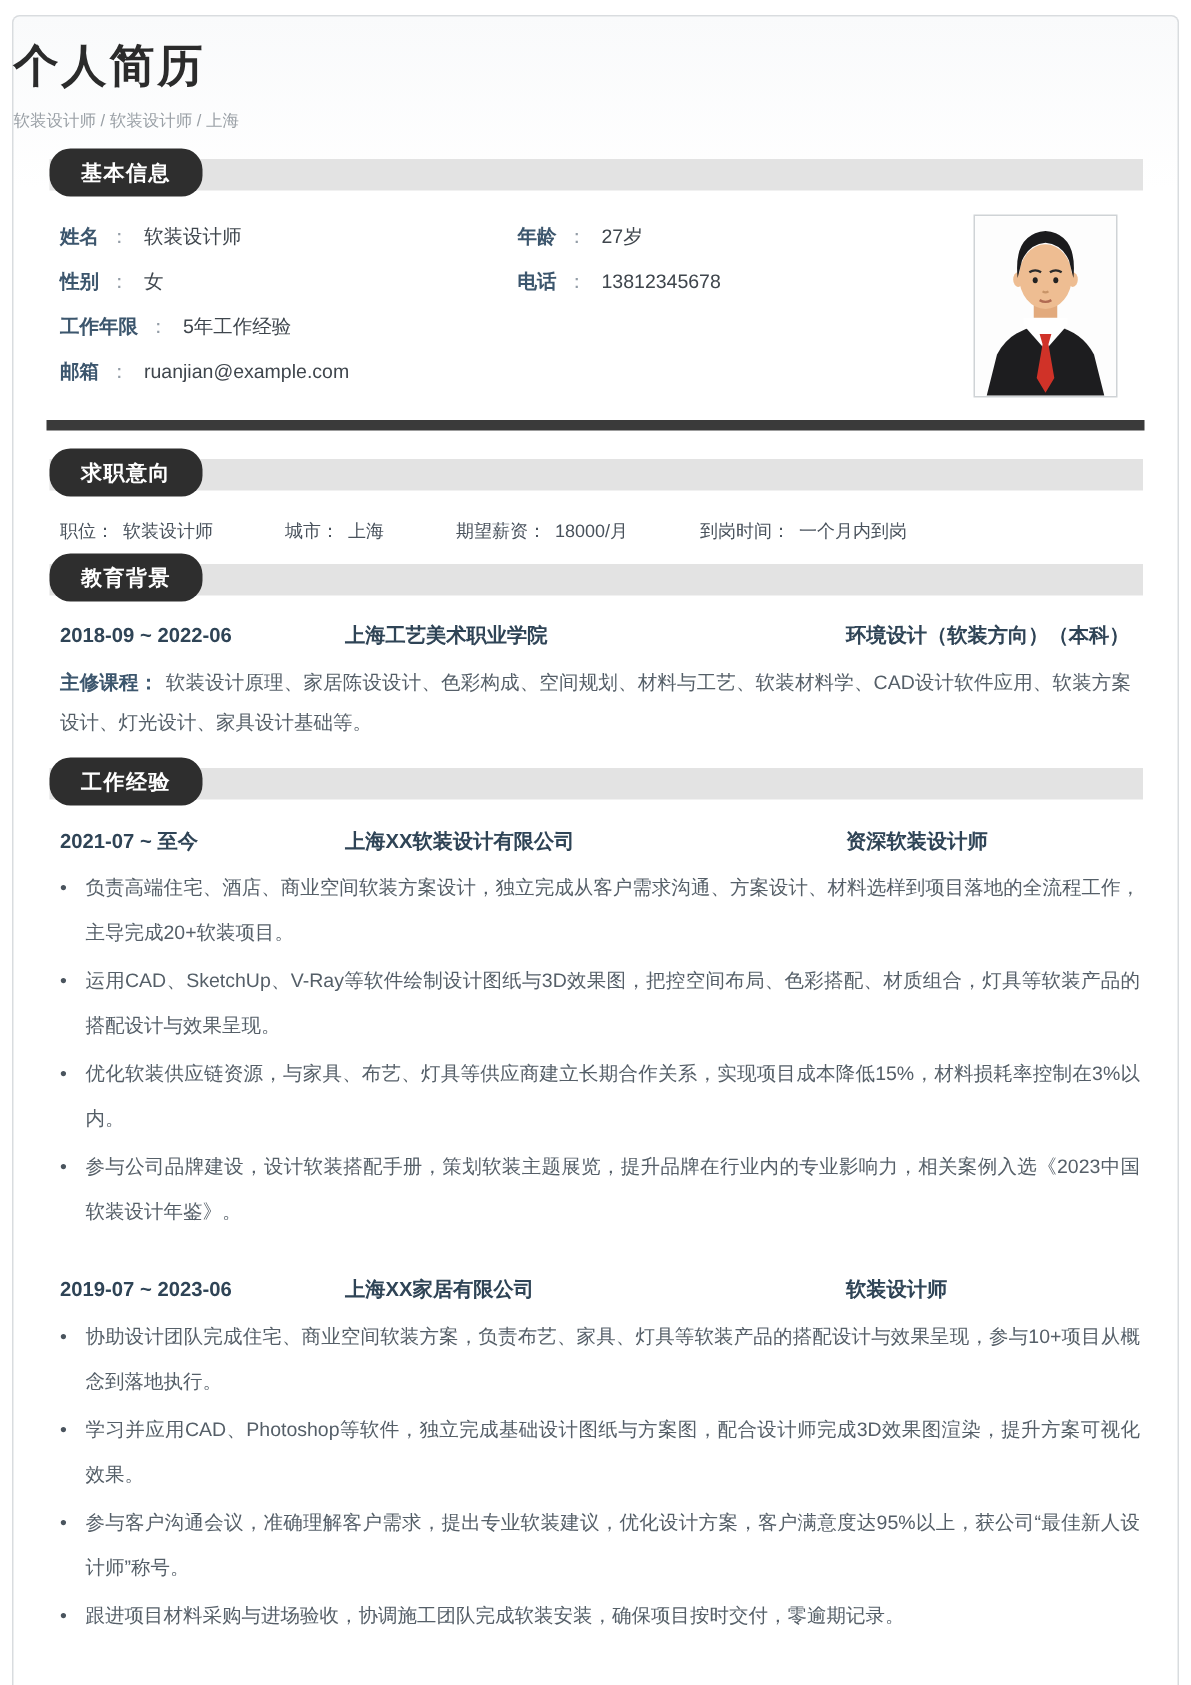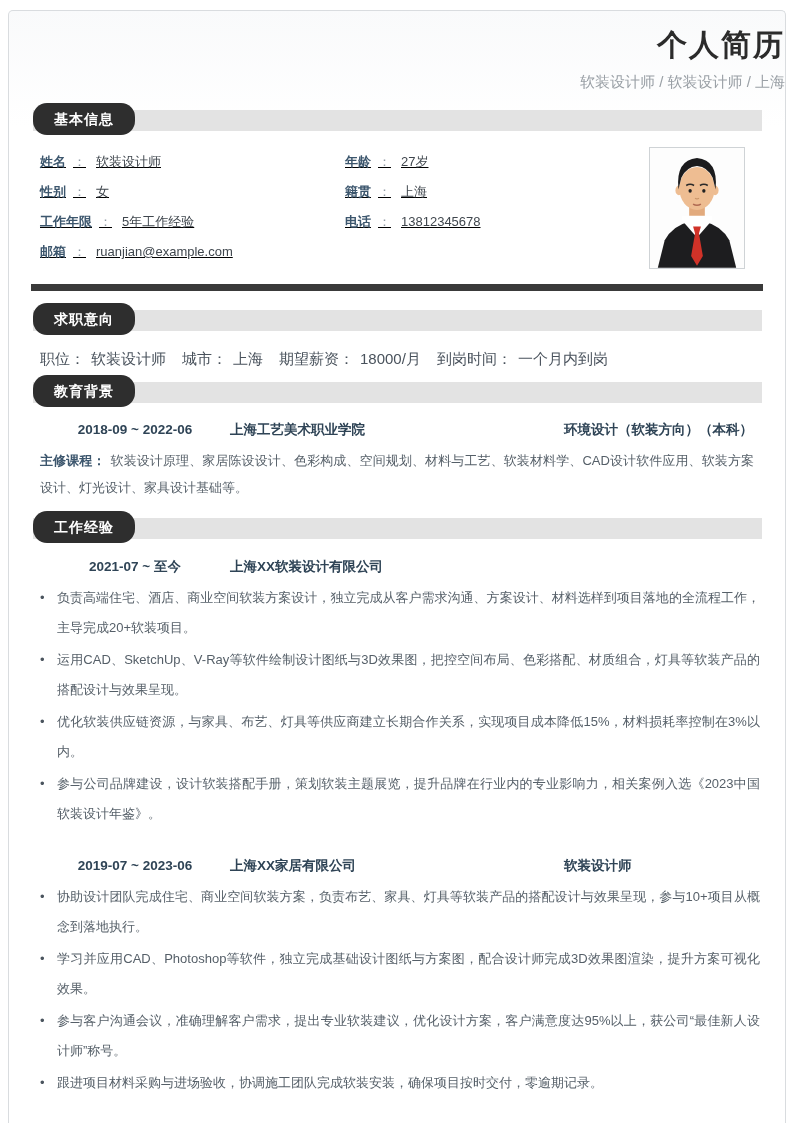--- a/index.html
+++ b/index.html
@@ -6,51 +6,51 @@
     --badge-bg:#2e2e2e; --badge-fg:#ffffff; --bar:#e3e3e3; --divider:#3a3a3a;
     --navy:#2f4456; --label:#3c566d; --body:#555f68; --title:#2b2b2b;
     --subtitle:#9aa0a6; --red:#d03228; --border:#d9dcdf;
   }
   *{margin:0;padding:0;box-sizing:border-box;}
   html,body{width:794px;height:1123px;overflow:hidden;background:#ffffff;
     font-family:"Liberation Sans","DejaVu Sans",sans-serif;}
   .card{position:absolute;left:8px;top:10px;width:778px;height:1300px;
     border:1px solid var(--border);border-bottom:none;border-radius:5px 5px 0 0;
     background:linear-gradient(180deg,#f9fafb 0,#ffffff 115px);}
-  .header{text-align:right;padding-top:16px;}
+  .header{text-align:left;padding-top:16px;}
   .h-title{font-size:30px;font-weight:bold;color:var(--title);letter-spacing:2px;line-height:36px;}
-  .h-sub{margin-top:10px;font-size:15px;color:var(--subtitle);}
+  .h-sub{margin-top:10px;font-size:11px;color:var(--subtitle);}
 
   .section-bar{position:relative;height:32px;margin:0 24px;}
   .section-bar .bg{position:absolute;left:0;right:-1px;top:7px;height:21px;background:var(--bar);}
   .badge{position:absolute;left:0;top:0;height:32px;line-height:32px;padding:0 21px;
     background:var(--badge-bg);color:var(--badge-fg);font-size:14px;font-weight:bold;letter-spacing:1px;border-radius:14px;}
   .s-basic{margin-top:11px;}
   .s-intent{margin-top:12px;}
   .s-edu{margin-top:6px;}
   .s-work{margin-top:10px;}
 
-  .bi-wrap{position:relative;margin:12px 24px 0;padding-left:7px;min-height:124px;text-decoration:underline;}
+  .bi-wrap{position:relative;margin:12px 24px 0;padding-left:7px;min-height:124px;}
   .bi-cols{display:flex;}
   .bi-col-left{width:305px;}
   .bi-row{height:30px;line-height:30px;font-size:13px;white-space:nowrap;}
   .bi-label{color:var(--label);font-weight:bold;}
   .bi-colon{color:#939da7;margin:0 10px 0 7px;}
   .bi-value{color:#3f464d;}
   .photo{position:absolute;right:16px;top:0px;width:96px;height:122px;background:#fff;
     border:1px solid #cfd3d6;}
   .divider{height:7px;background:var(--divider);margin:13px 22px 0;}
 
-  .intent-row{margin:15px 24px 0;padding-left:7px;font-size:15px;display:flex;gap:16px;}
+  .intent-row{margin:15px 24px 0;padding-left:7px;font-size:12px;display:flex;gap:48px;}
   .intent-item{color:#49525c;white-space:nowrap;}
   .intent-item .i-colon{margin-right:6px;}
 
   .hrow{display:flex;margin:13px 24px 0;padding:0 7px;font-size:13.5px;font-weight:bold;
     color:var(--navy);line-height:20px;}
-  .hrow .hl{width:190px;text-align:center;}
+  .hrow .hl{width:190px;}
   .hrow .hm{flex:1;text-align:left;}
   .hrow .hr{width:190px;}
 
   .paras{margin:7px 24px 0;padding:0 7px;}
   .para{font-size:13px;line-height:27px;color:var(--body);text-align:justify;margin-top:2px;}
   .p-label{color:var(--label);font-weight:bold;}
   .p-colon{color:var(--label);font-weight:bold;margin-right:5px;}
 
   .bullets{margin:6px 24px 0;padding:0 1px 0 7px;}
   .bullet{display:flex;font-size:13px;line-height:30px;color:var(--body);margin-top:2px;}
@@ -77,21 +77,20 @@
   <div class="bi-wrap">
     <div class="bi-cols">
       <div class="bi-col-left" id="bi-left">
           <div class="bi-row"><span class="bi-label">姓名</span><span class="bi-colon">：</span><span class="bi-value">软装设计师</span></div>
           <div class="bi-row"><span class="bi-label">性别</span><span class="bi-colon">：</span><span class="bi-value">女</span></div>
           <div class="bi-row"><span class="bi-label">工作年限</span><span class="bi-colon">：</span><span class="bi-value">5年工作经验</span></div>
           <div class="bi-row"><span class="bi-label">邮箱</span><span class="bi-colon">：</span><span class="bi-value">ruanjian@example.com</span></div>
         </div>
       <div id="bi-right">
           <div class="bi-row"><span class="bi-label">年龄</span><span class="bi-colon">：</span><span class="bi-value">27岁</span></div>
-          <div class="bi-row"><span class="bi-label">籍贯</span><span class="bi-colon">：</span><span class="bi-value">上海</span></div>
           <div class="bi-row"><span class="bi-label">电话</span><span class="bi-colon">：</span><span class="bi-value">13812345678</span></div>
         </div>
     </div>
     <svg class="photo" viewBox="0 0 96 122" aria-hidden="true">
       <rect x="0" y="0" width="96" height="122" fill="#fdfdfd"></rect>
       <path d="M8,122 L15,94 Q23,79 40,75 L56,75 Q73,79 81,94 L88,122 Z" fill="#1d1d1f"></path>
       <rect x="40" y="56" width="16" height="22" fill="#e2aa7d"></rect>
       <polygon points="33,74 48,91 63,74 63,69 33,69" fill="#ffffff"></polygon>
       <ellipse cx="29.5" cy="43" rx="3.5" ry="5" fill="#eebd92"></ellipse>
       <ellipse cx="66.5" cy="43" rx="3.5" ry="5" fill="#eebd92"></ellipse>
@@ -138,20 +137,21 @@
   <div class="section-bar s-work">
     <div class="bg"></div>
     <div class="badge">工作经验</div>
   </div>
 
   <div id="jobs">
       <div class="job">
         <div class="hrow">
           <span class="hl">2021-07 ~ 至今</span>
           <span class="hm">上海XX软装设计有限公司</span>
+          <span class="hr">资深软装设计师</span>
         </div>
         <div class="bullets">
           <div class="bullet">
             <span class="dot">•</span>
             <span class="btext">负责高端住宅、酒店、商业空间软装方案设计，独立完成从客户需求沟通、方案设计、材料选样到项目落地的全流程工作，主导完成20+软装项目。</span>
           </div>
           <div class="bullet">
             <span class="dot">•</span>
             <span class="btext">运用CAD、SketchUp、V-Ray等软件绘制设计图纸与3D效果图，把控空间布局、色彩搭配、材质组合，灯具等软装产品的搭配设计与效果呈现。</span>
           </div>

